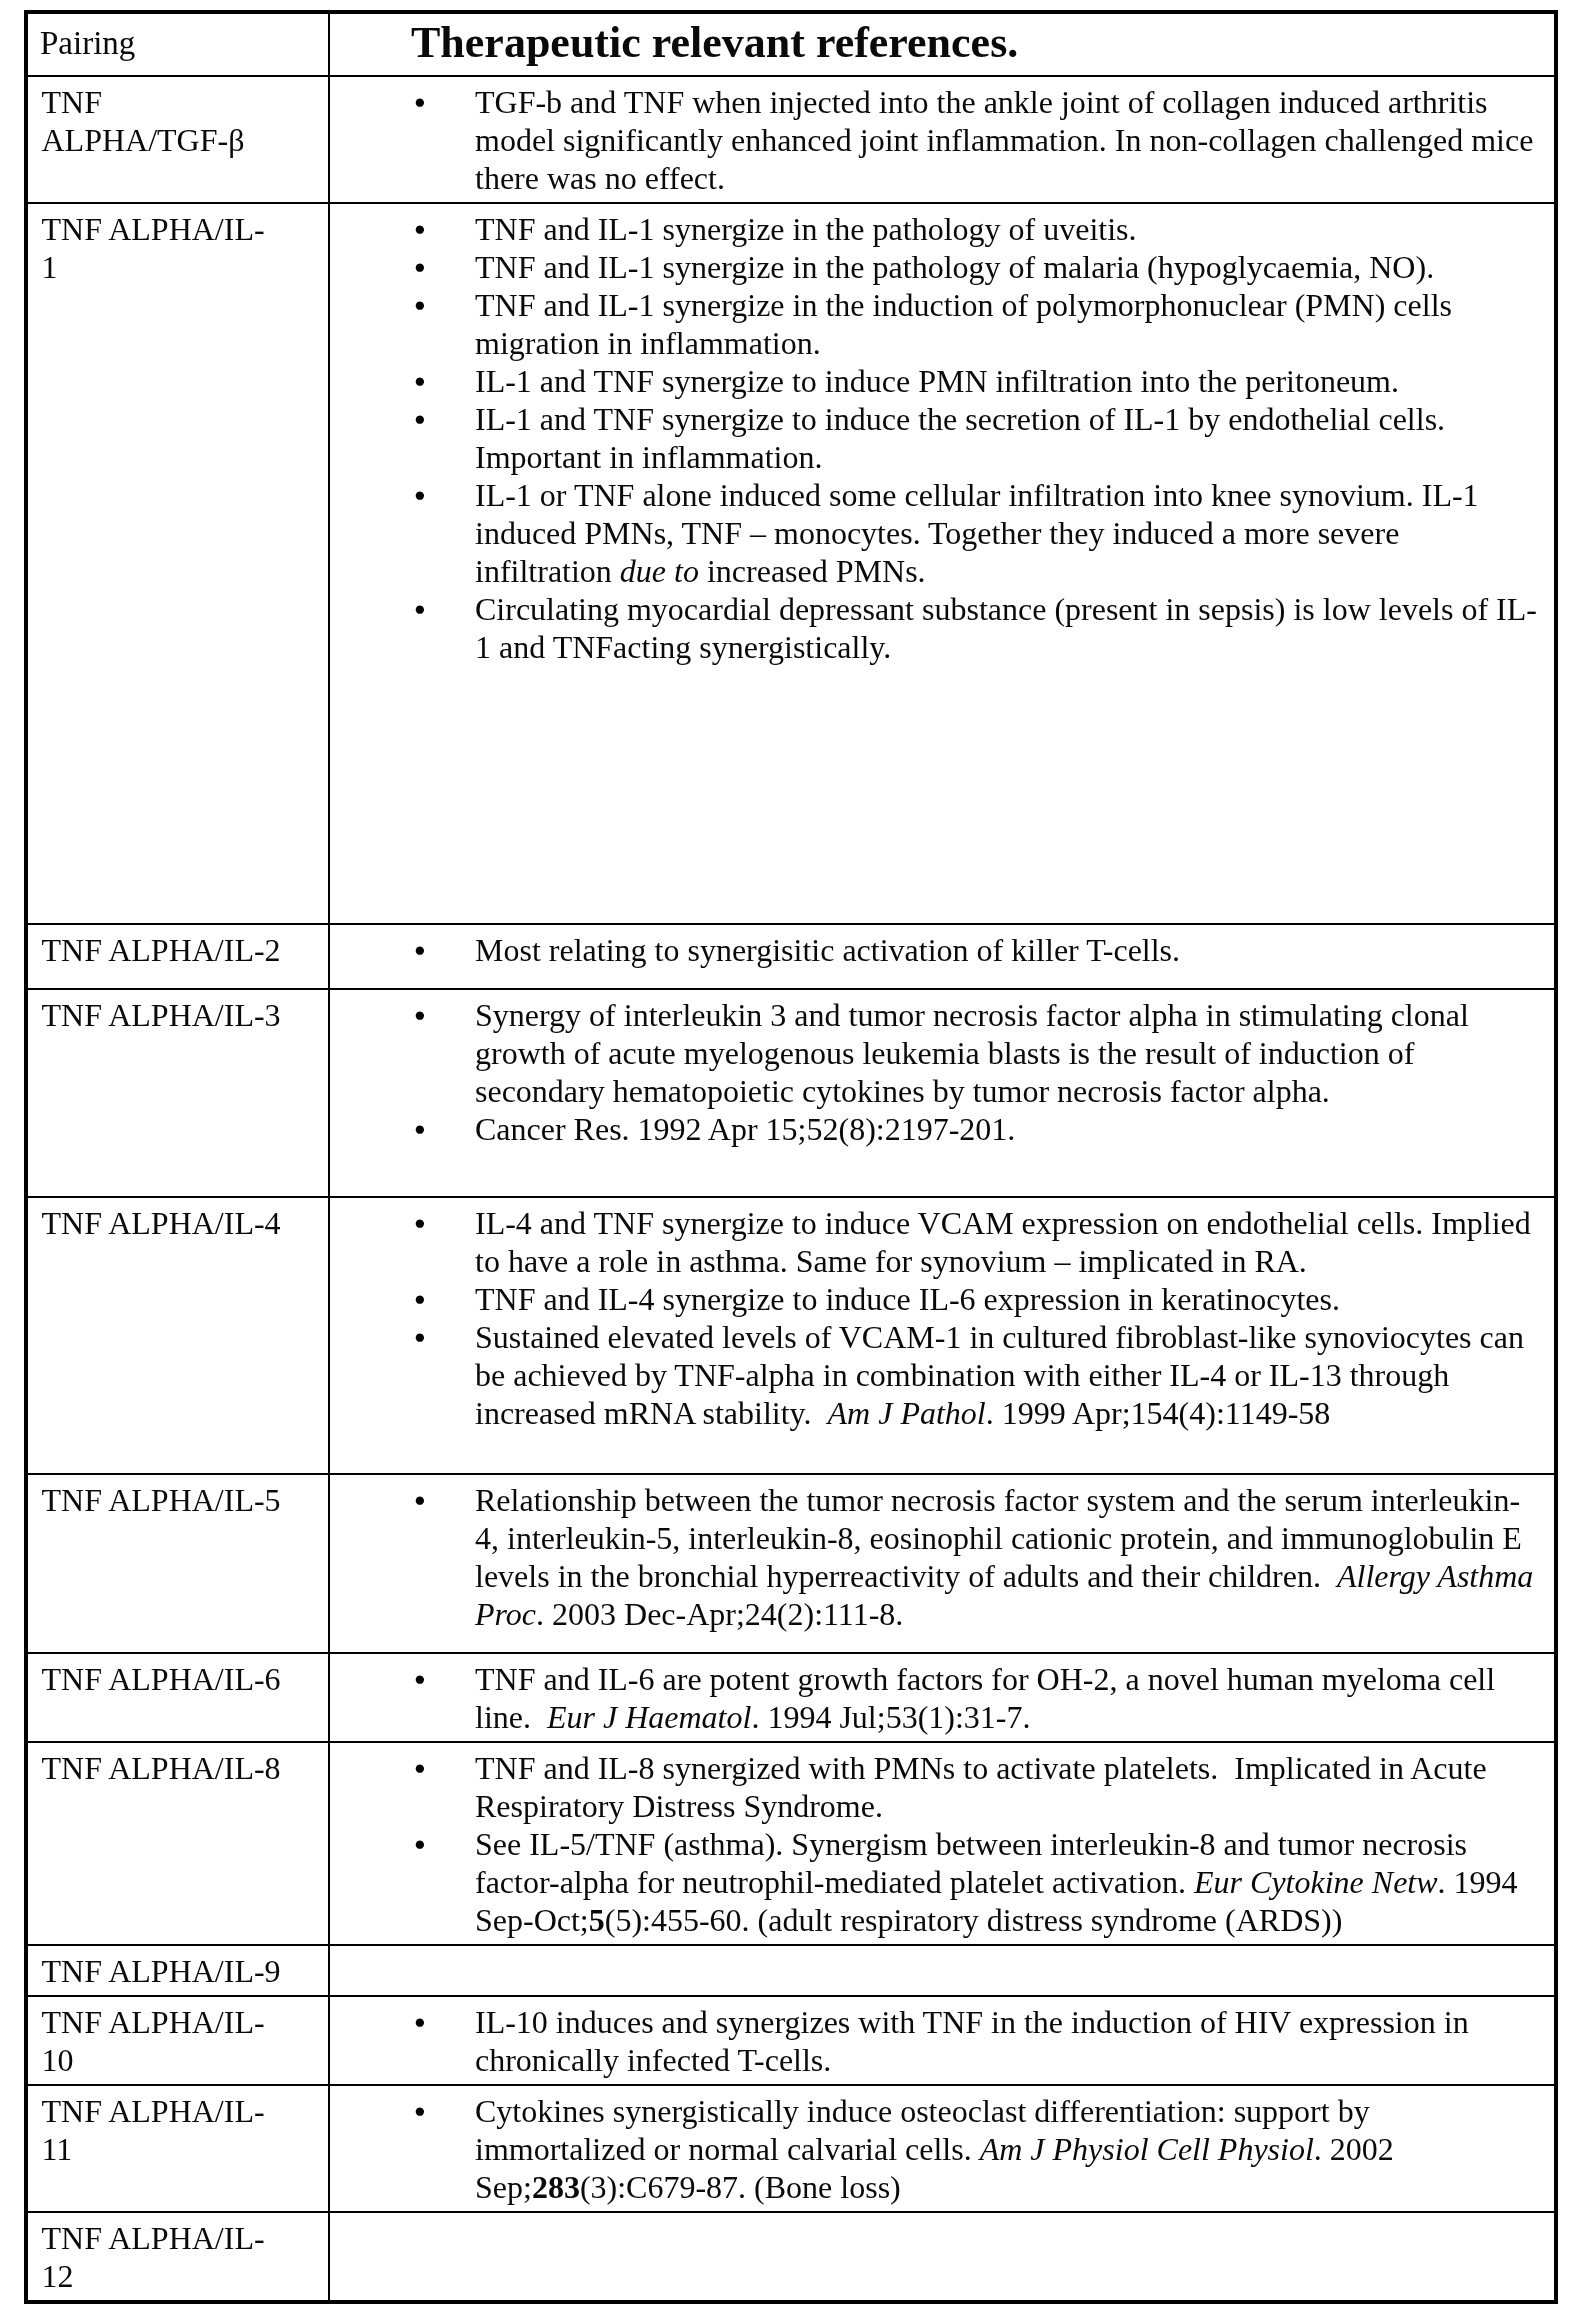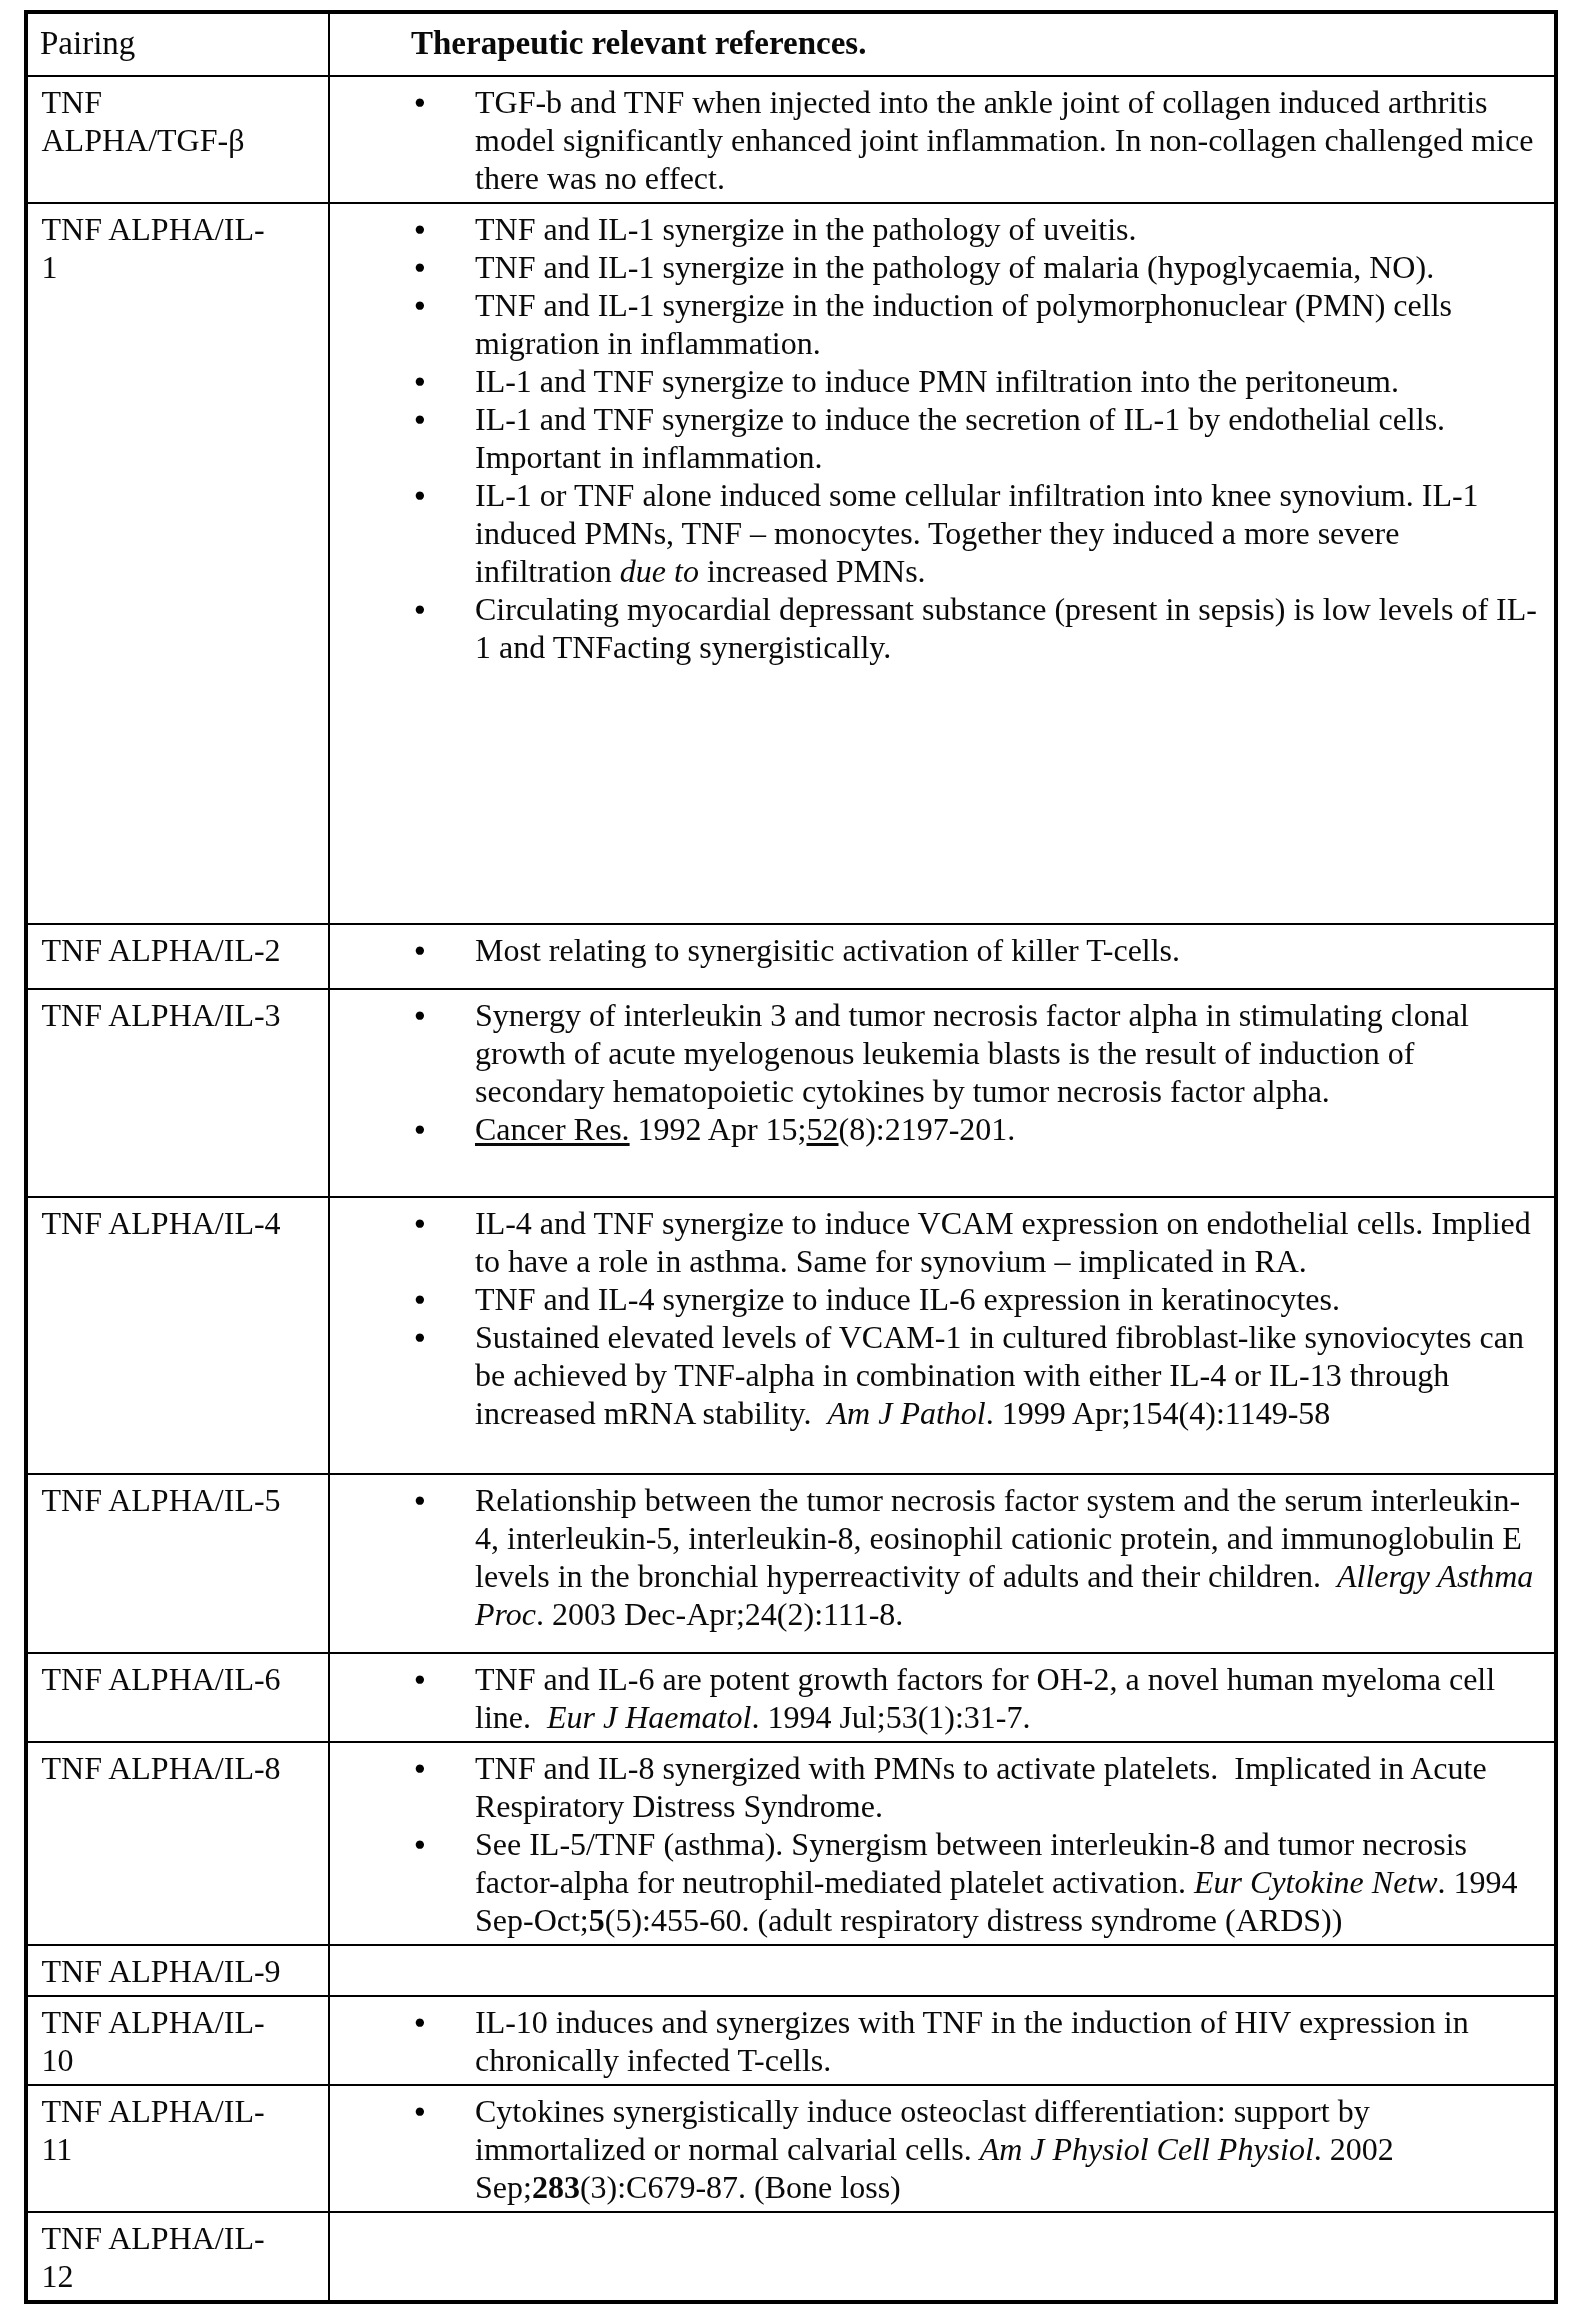--- a/index.html
+++ b/index.html
@@ -32,21 +32,21 @@
     font-weight: normal;
     text-align: left;
   }
   th.th-pairing {
     font-weight: normal;
     font-size: 33px;
     padding: 10px 6.8px 6.8px 12px;
   }
   th.th-refs {
     font-weight: bold;
-    font-size: 33px;
+    font-size: 44px;
     padding: 10px 6.8px 6.8px 81px;
   }
   td.cell-pairing {
     padding: 6px 6.8px 5px 13.5px;
   }
   .pairing-text {
     white-space: pre-line;
     text-align: right;
   }
   td.cell-refs {
@@ -61,21 +61,21 @@
     flex: 0 0 61px;
     font-size: 19.4px;
     line-height: 38px;
     color: #000;
   }
   .bullet-text {
     flex: 1 1 auto;
   }
   .seg-i { font-style: italic; }
   .seg-b { font-weight: bold; }
-  .seg-u { text-decoration: underline; text-underline-offset: 3.4px; }
+  .seg-u { text-underline-offset: 3.4px; }
 
   
   tr.row-header   { height: 64px; }
   tr.row-tgf-beta { height: 113px; }
   tr.row-il-1     { height: 721px; }
   tr.row-il-2     { height: 65px; }
   tr.row-il-3     { height: 208px; }
   tr.row-il-4     { height: 277px; }
   tr.row-il-5     { height: 179px; }
   tr.row-il-6     { height: 88px; }

